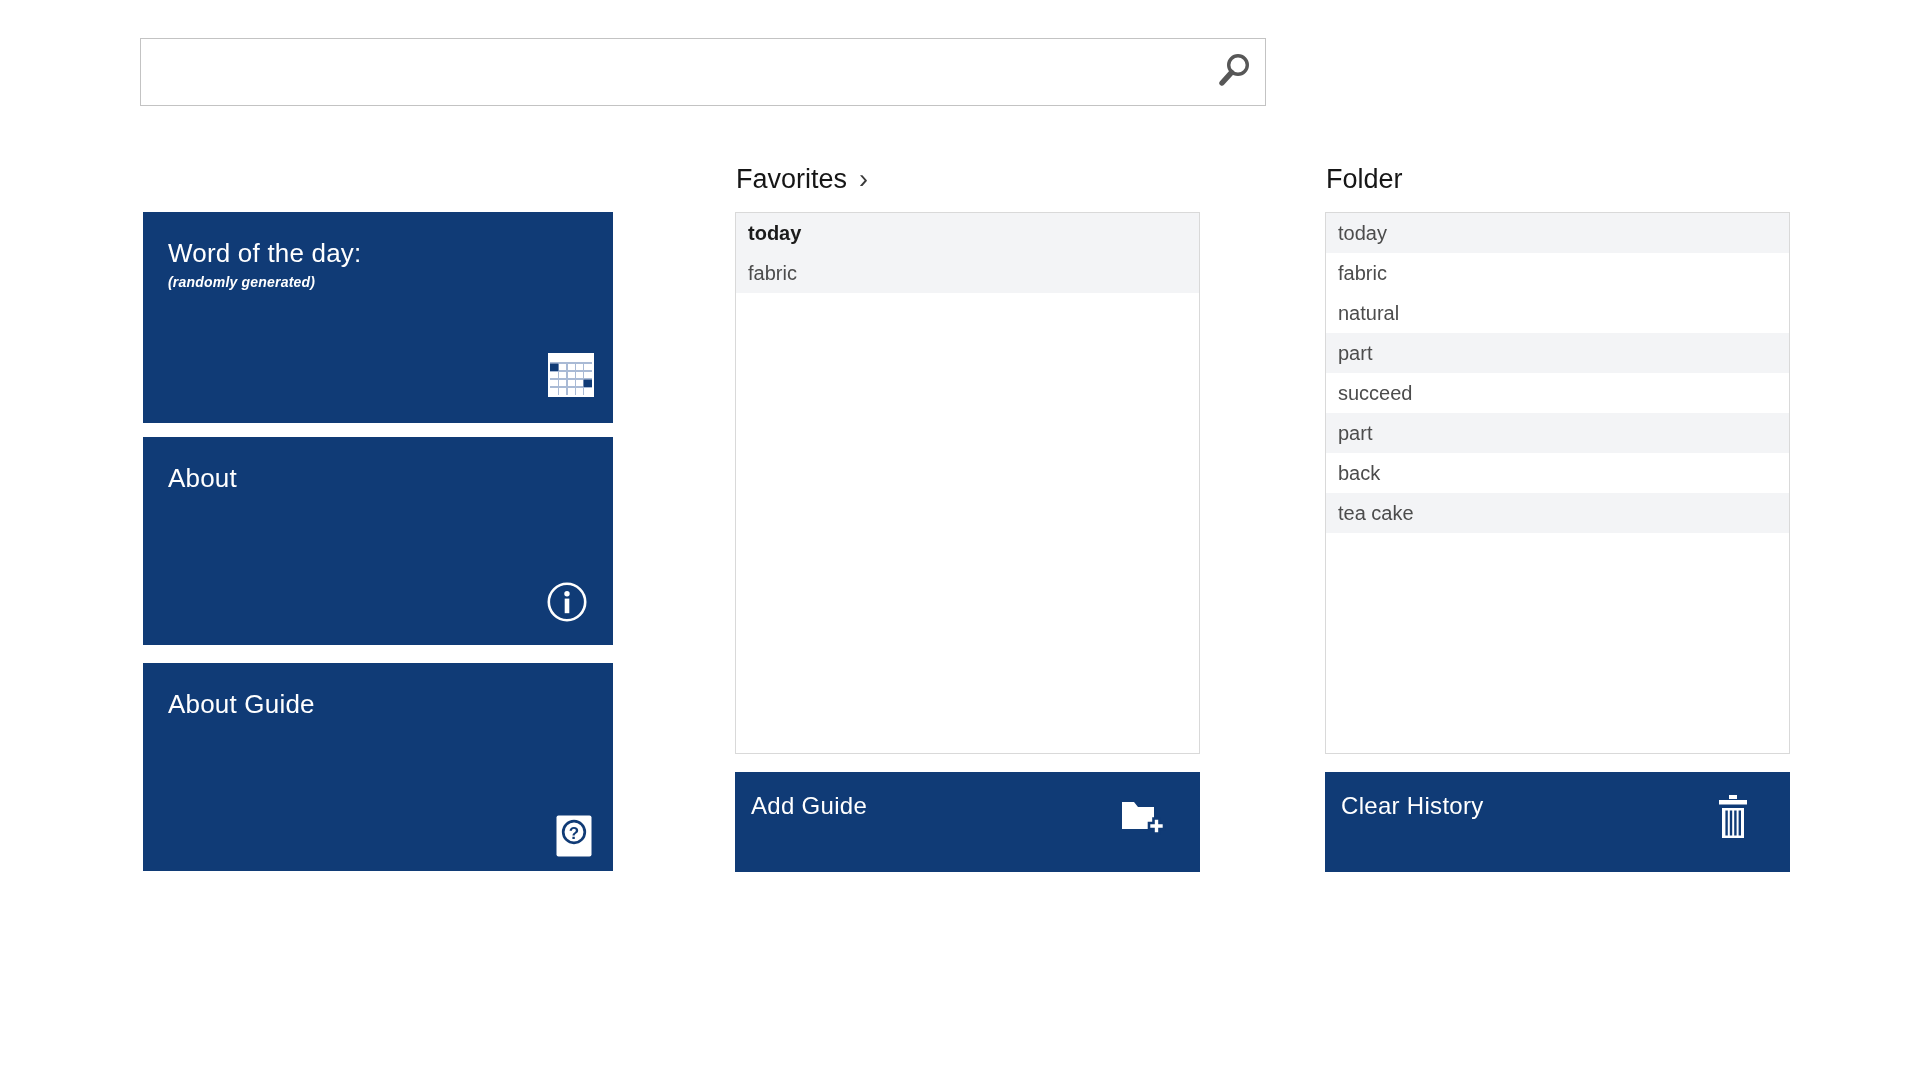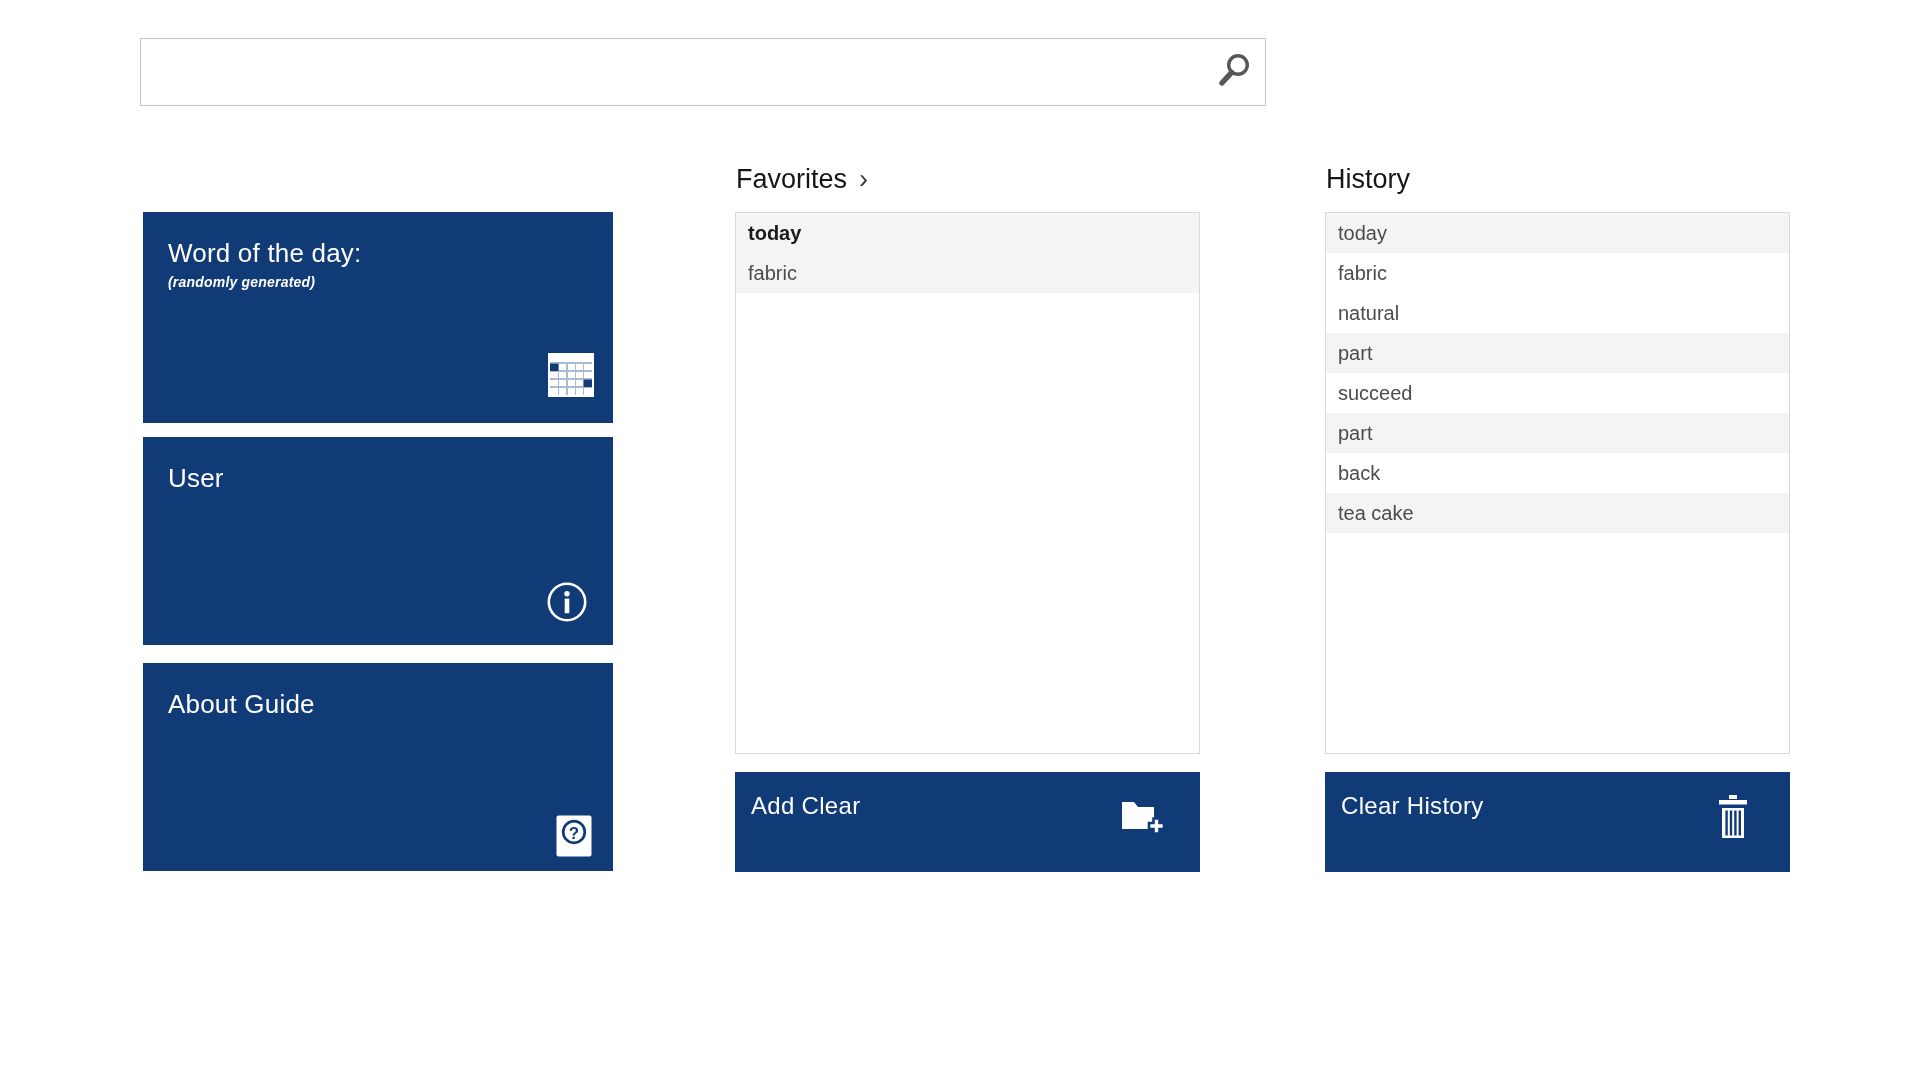--- a/index.html
+++ b/index.html
@@ -89,21 +89,21 @@
           <line x1="27.2" y1="10" x2="27.2" y2="42"></line>
           <line x1="35.6" y1="10" x2="35.6" y2="42"></line>
         </g>
         <rect x="2" y="10.6" width="8.4" height="7.4" class="navy-fill"></rect>
         <rect x="35.6" y="26.6" width="8.4" height="7.4" class="navy-fill"></rect>
       </svg>
     </span>
   </div>
 
   <div class="tile" id="tile-about">
-    <div class="t-title">User</div>
+    <div class="t-title">About</div>
     <span class="t-icon i-info">
       <svg width="42" height="42" viewBox="0 0 42 42">
         <circle cx="21" cy="21" r="18.2" fill="none" stroke="#fff" stroke-width="2.6"></circle>
         <circle cx="21" cy="12.8" r="2.7" fill="#fff"></circle>
         <rect x="18.7" y="17.6" width="4.6" height="14.6" fill="#fff"></rect>
       </svg>
     </span>
   </div>
 
   <div class="tile" id="tile-guide">
@@ -118,31 +118,31 @@
   </div>
 
   <div class="col-header" id="fav-header">
     <span>Favorites</span><span class="chev">›</span>
   </div>
   <div class="panel" id="fav-panel">
       <div class="row alt em">today</div>
       <div class="row alt">fabric</div>
     </div>
   <div class="action-btn" id="fav-action">
-    <div class="a-label">Add Clear</div>
+    <div class="a-label">Add Guide</div>
     <span class="a-icon i-folder">
       <svg width="46" height="38" viewBox="0 0 46 38">
         <path d="M2 31 L2 4 L14 4 L18 9 L34 9 L34 31 Z" fill="#fff"></path>
         <path d="M33.5 20.5 h6 v4.5 h4.5 v6 h-4.5 v4.5 h-6 v-4.5 h-4.5 v-6 h4.5 Z" fill="#fff" class="navy-stroke" stroke-width="2.6"></path>
       </svg>
     </span>
   </div>
 
   <div class="col-header" id="hist-header">
-    <span>History</span>
+    <span>Folder</span>
   </div>
   <div class="panel" id="hist-panel">
       <div class="row alt">today</div>
       <div class="row">fabric</div>
       <div class="row">natural</div>
       <div class="row alt">part</div>
       <div class="row">succeed</div>
       <div class="row alt">part</div>
       <div class="row">back</div>
       <div class="row alt">tea cake</div>

